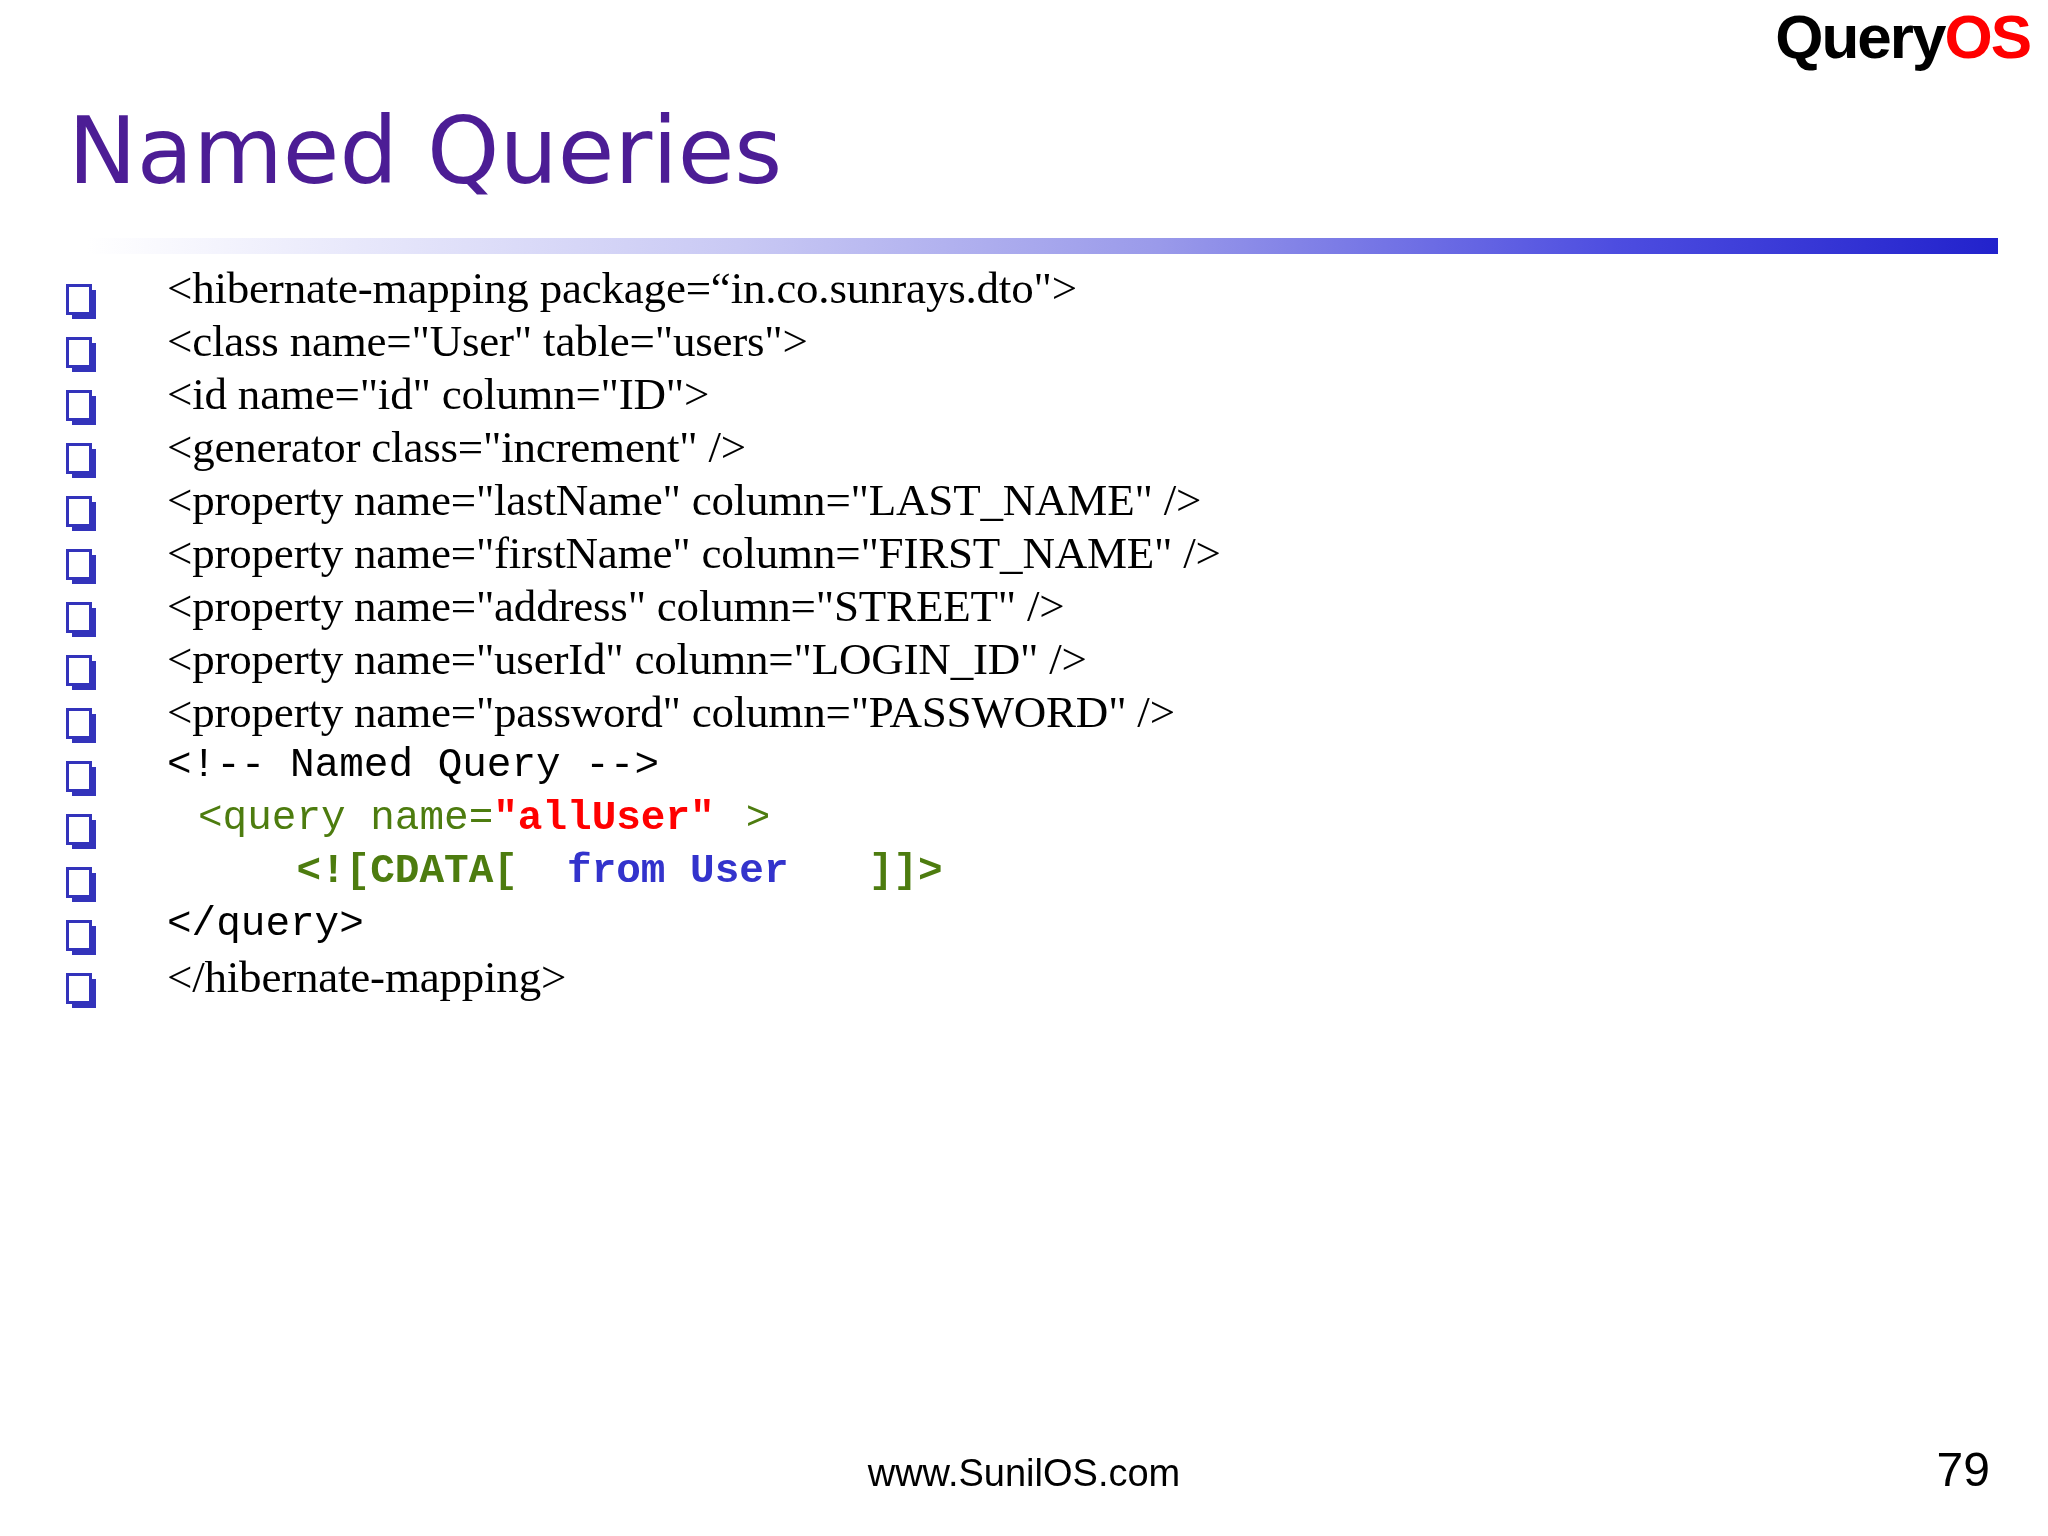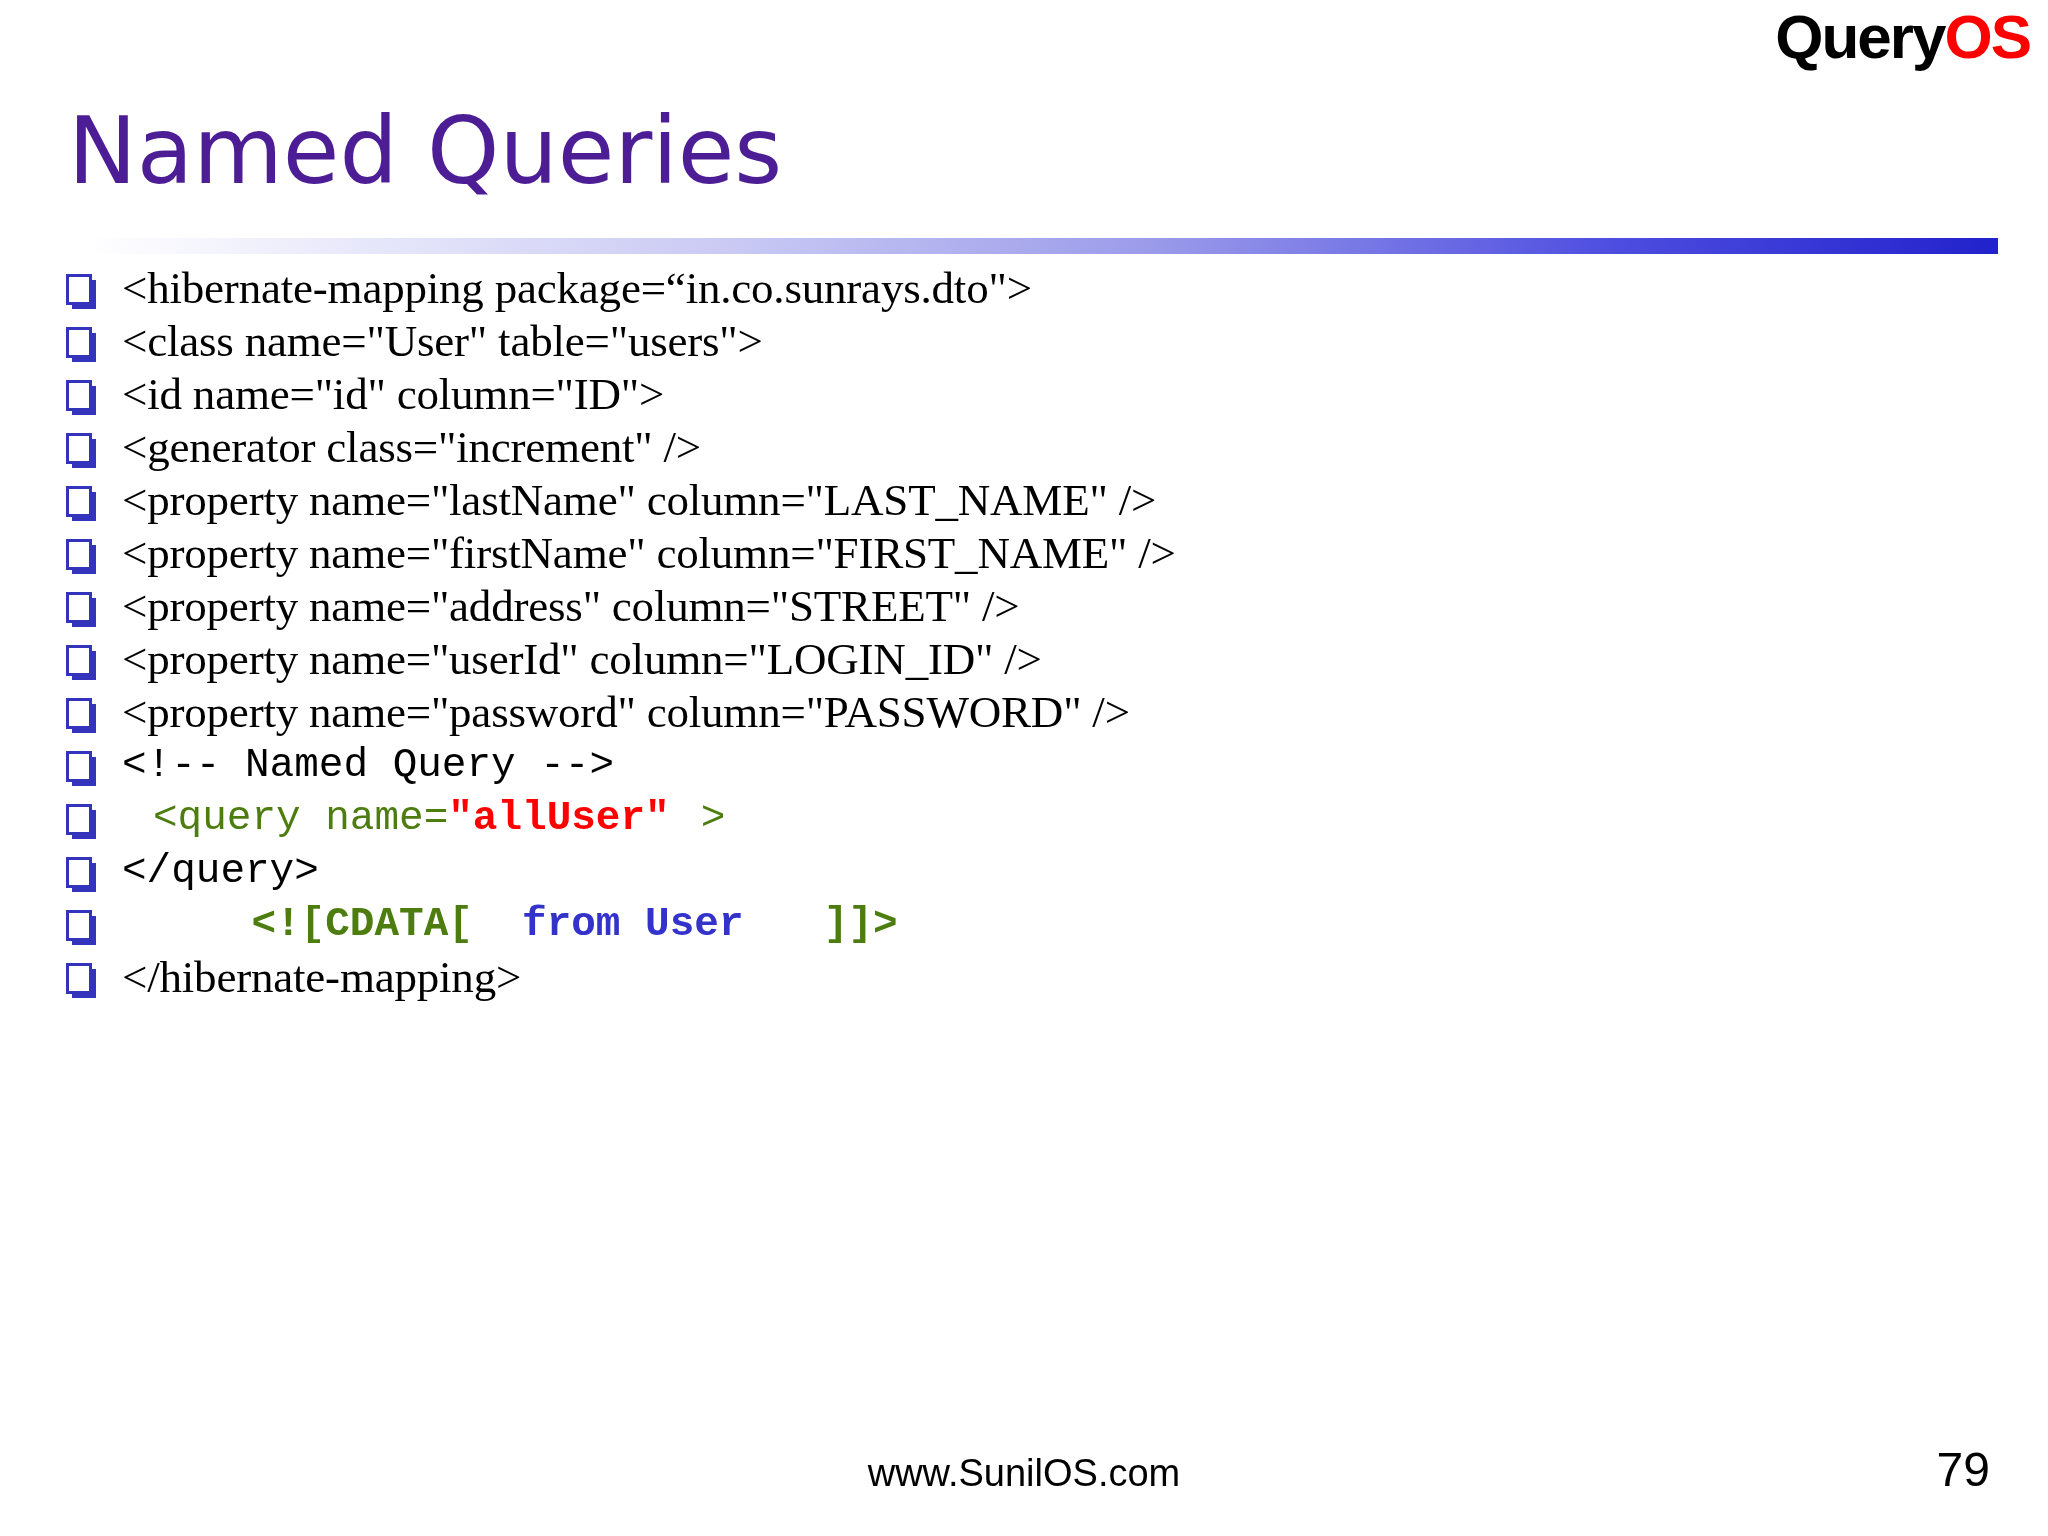--- a/index.html
+++ b/index.html
@@ -55,23 +55,24 @@
 
   
   #code-list {
     position: absolute;
     left: 66px;
     top: 262px;
     width: 1940px;
   }
   .code-line {
     display: flex;
-    align-items: flex-start;
+    align-items: flex-end;
     height: 53px;
     white-space: nowrap;
+    gap: 45px;
   }
   .bullet-box {
     flex: 0 0 auto;
     width: 26px;
     height: 31px;
     margin-top: 12px;
     margin-right: 30px;
     background: #ffffff;
     border: 3px solid #3333bb;
     box-shadow: 5px 5px 0 -1px #3333bb;
@@ -165,25 +166,25 @@
     <div class="code-line">
       <span class="bullet-box"></span>
       <span class="line-text mono">&lt;!-- Named Query --&gt;</span>
     </div>
     <div class="code-line">
       <span class="bullet-box"></span>
       <span class="line-text mono"><span class="tok-black" style="font-weight: normal; white-space: pre;">&lt;query name=</span><span class="tok-red" style="white-space: pre;">"allUser"</span><span class="tok-black" style="font-weight: normal; white-space: pre;">&gt;</span></span>
     </div>
     <div class="code-line">
       <span class="bullet-box"></span>
-      <span class="line-text mono">&lt;/query&gt;</span>
+      <span class="line-text mono"><span class="tok-black" style="white-space: pre;">    &lt;![CDATA[  </span><span class="tok-blue" style="white-space: pre;">from User</span><span class="tok-black" style="white-space: pre;">  ]]&gt;</span></span>
     </div>
     <div class="code-line">
       <span class="bullet-box"></span>
-      <span class="line-text mono"><span class="tok-black" style="white-space: pre;">    &lt;![CDATA[  </span><span class="tok-blue" style="white-space: pre;">from User</span><span class="tok-black" style="white-space: pre;">  ]]&gt;</span></span>
+      <span class="line-text mono">&lt;/query&gt;</span>
     </div>
     <div class="code-line">
       <span class="bullet-box"></span>
       <span class="line-text">&lt;/hibernate-mapping&gt;</span>
     </div>
   </div>
 
 <div id="footer-url">www.SunilOS.com</div>
 <div id="page-number">79</div>
 

